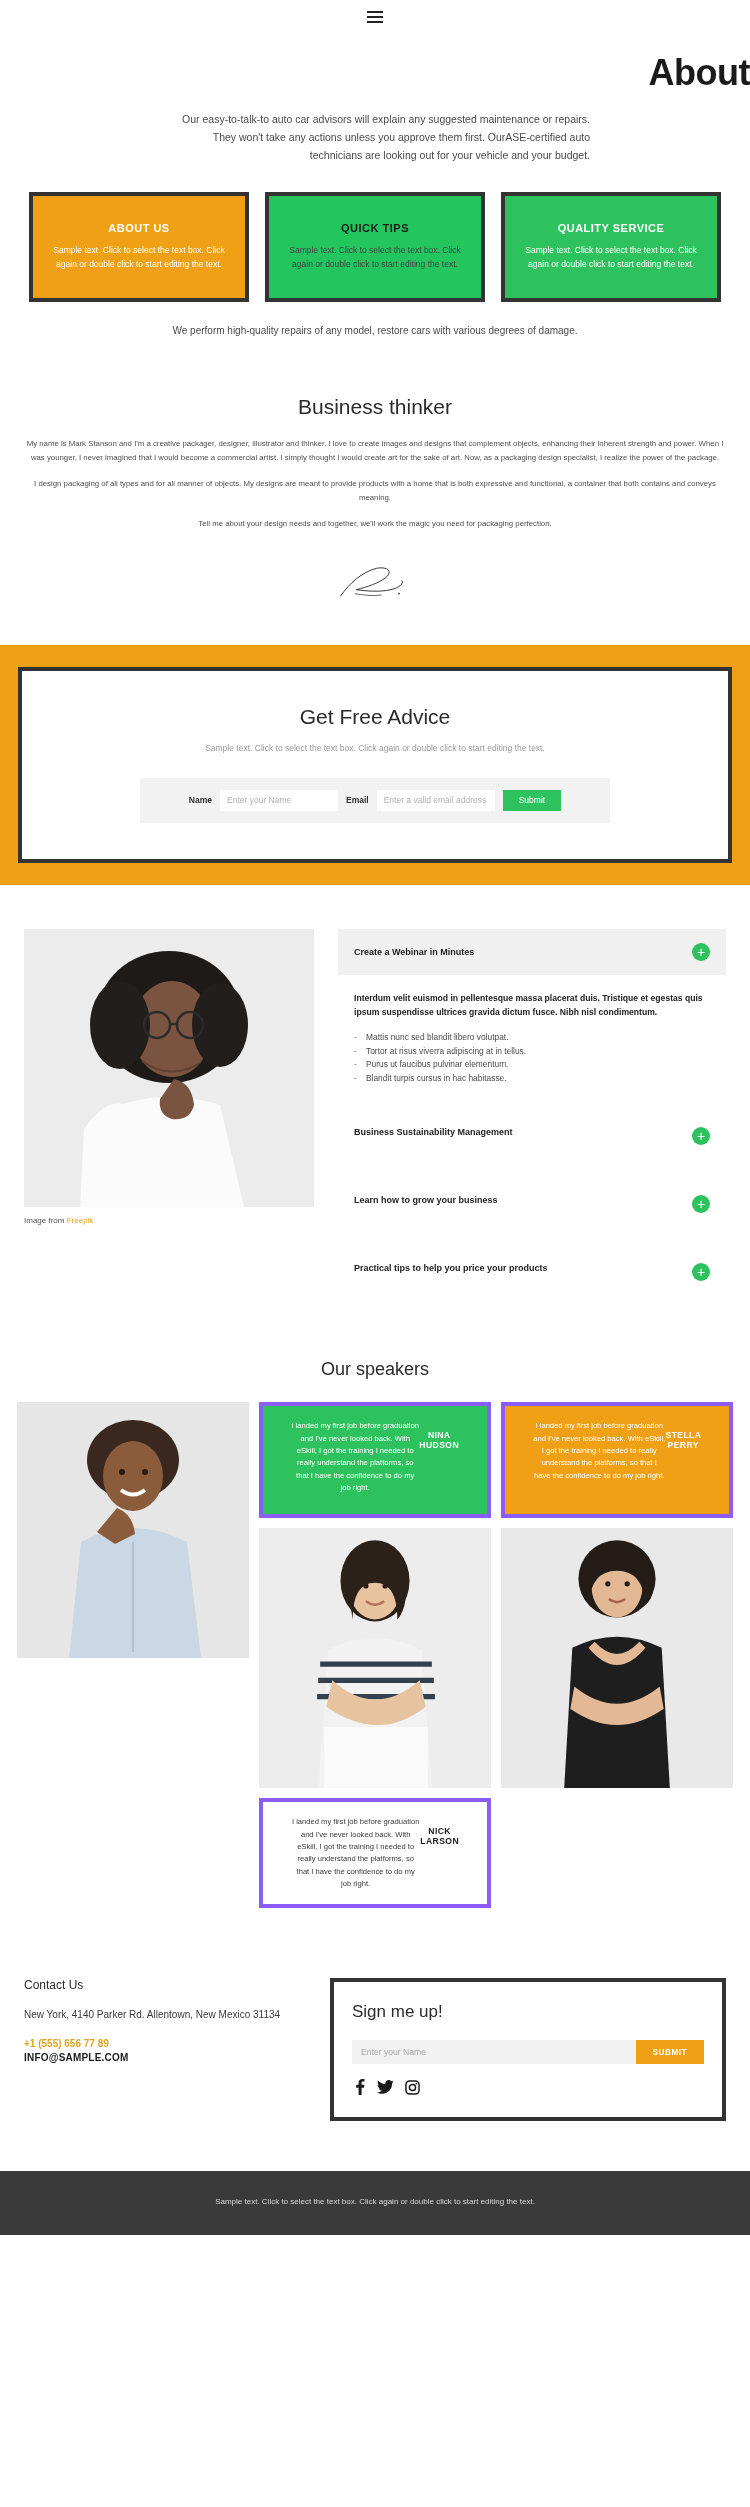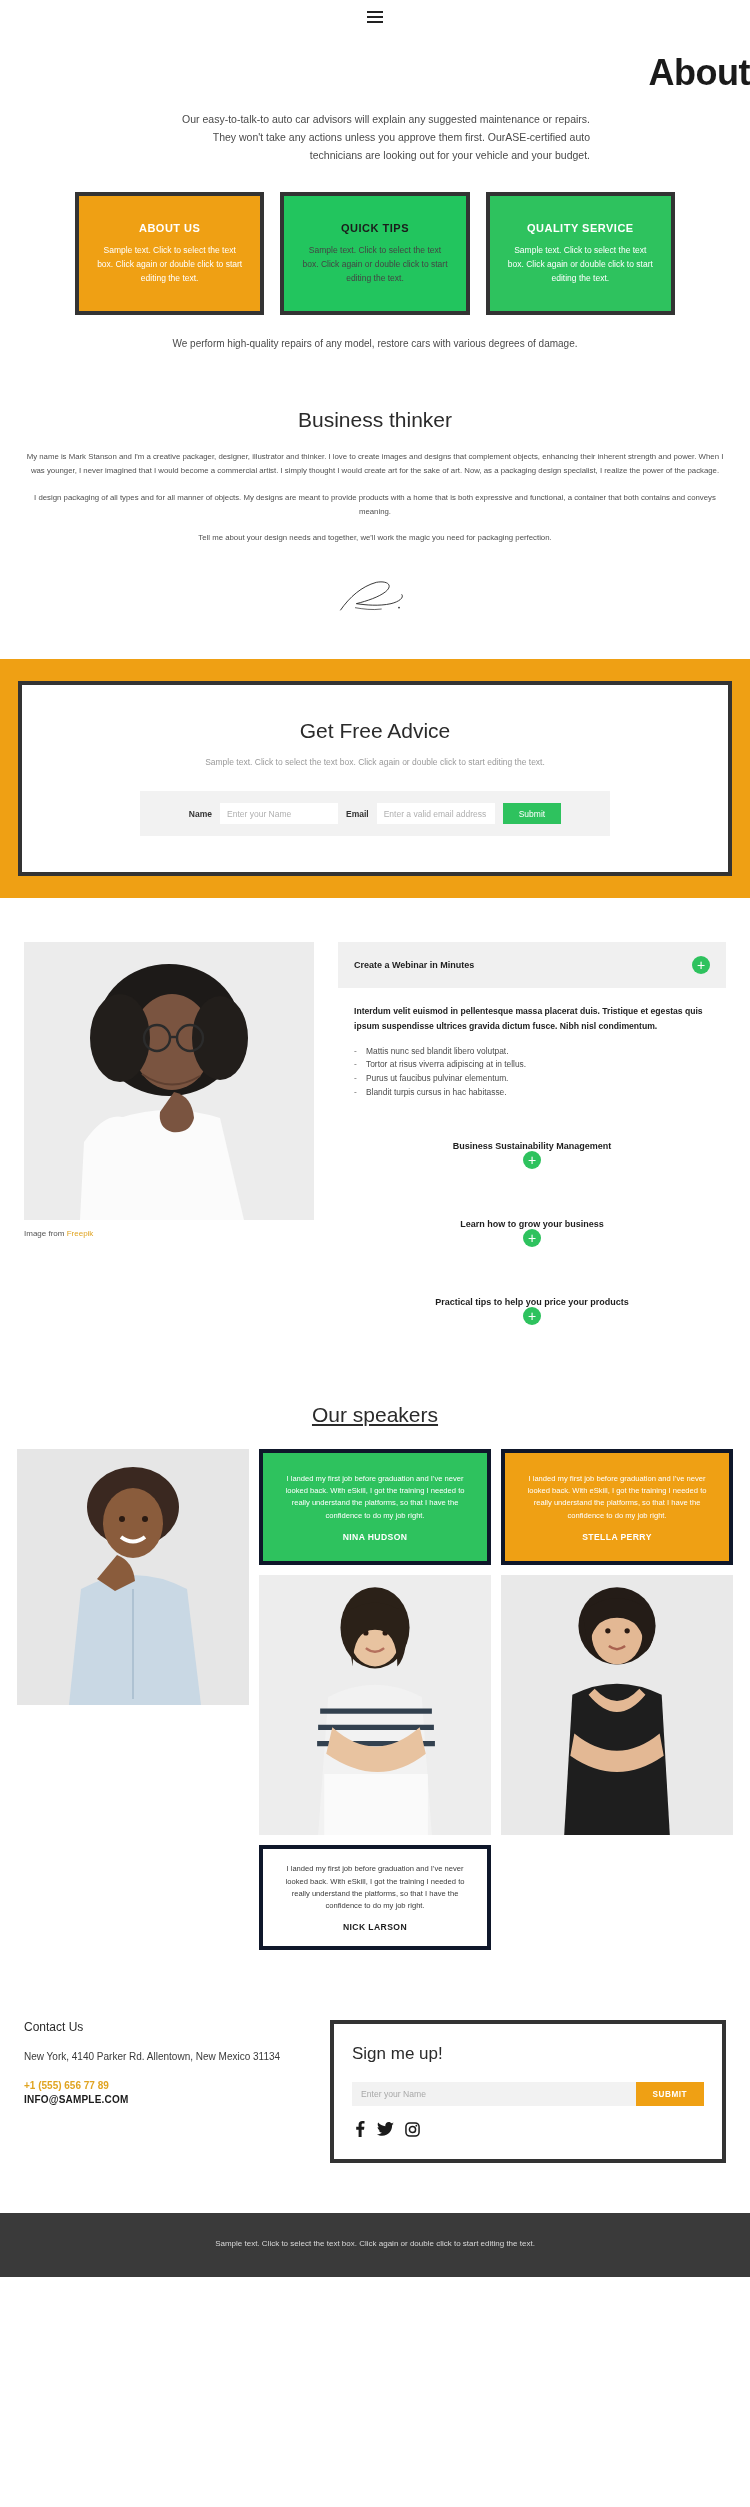--- a/index.html
+++ b/index.html
@@ -25,21 +25,21 @@
     color: #1b1b1b; margin-bottom: 16px;
   }
   .hero p {
     font-size: 10.5px; line-height: 1.72; color: #4a4a4a;
     width: 430px; margin: 0 auto;
   }
 
   
   .cards {
     display: flex; gap: 16px; justify-content: center;
-    margin: 28px auto 0; width: 600px;
+    margin: 28px auto 0; width: 692px;
   }
   .card {
     flex: 1; border: 4px solid #333333;
     padding: 26px 16px 26px; text-align: center; min-height: 90px;
     display: flex; flex-direction: column; justify-content: center;
   }
   .card.orange { background: #efa014; }
   .card.grey   { background: #22c55e; }
   .card.green  { background: #2ec25e; }
   .card h3 {
@@ -121,45 +121,45 @@
   }
   .acc-body ul { list-style: none; margin-top: 12px; }
   .acc-body li {
     font-size: 8.4px; color: #4c4c4c; line-height: 1.62;
     padding-left: 12px; position: relative;
   }
   .acc-body li::before {
     content: "-"; position: absolute; left: 0; color: #777;
   }
   .acc-row {
-    display: flex; align-items: center; justify-content: space-between;
-    padding: 16px 16px; margin-top: 18px; flex-direction: column;
+    display: flex; justify-content: space-between;
+    padding: 16px 16px; margin-top: 18px;
   }
   .acc-row .t { font-size: 9px; font-weight: 700; color: #1e1e1e; }
   .plus {
     width: 18px; height: 18px; border-radius: 50%;
     background: #2ec25e; color: #fff; flex: 0 0 18px;
     display: flex; align-items: center; justify-content: center;
     font-size: 14px; line-height: 1; font-weight: 400; cursor: pointer;
   }
 
   
   .speakers-title {
-    text-align: center; font-size: 21px; font-weight: 400;
-    color: #2b2b2b; margin: 62px 0 22px; text-decoration: underline;
+    text-align: center; font-size: 18px; font-weight: 400;
+    color: #2b2b2b; margin: 62px 0 22px;
   }
   .speakers {
     width: 716px; margin: 0 auto;
     display: grid; grid-template-columns: 1fr 1fr 1fr;
     grid-template-rows: 116px 130px 120px;
     gap: 10px;
   }
   .sp-quote {
-    border: 4px solid #0f172a; padding: 14px 20px;
-    text-align: center; display: flex; flex-direction: column;
+    border: 4px solid #8b5cf6; padding: 14px 28px;
+    text-align: center; display: flex; 
     justify-content: center;
   }
   .sp-quote.green  { background: #2ec25e; }
   .sp-quote.orange { background: #efa014; }
   .sp-quote.white  { background: #ffffff; }
   .sp-quote p { font-size: 7.6px; line-height: 1.62; }
   .sp-quote .nm {
     font-size: 8.6px; font-weight: 700; letter-spacing: .4px; margin-top: 10px;
   }
   .sp-quote.green p, .sp-quote.green .nm   { color: #ffffff; }

